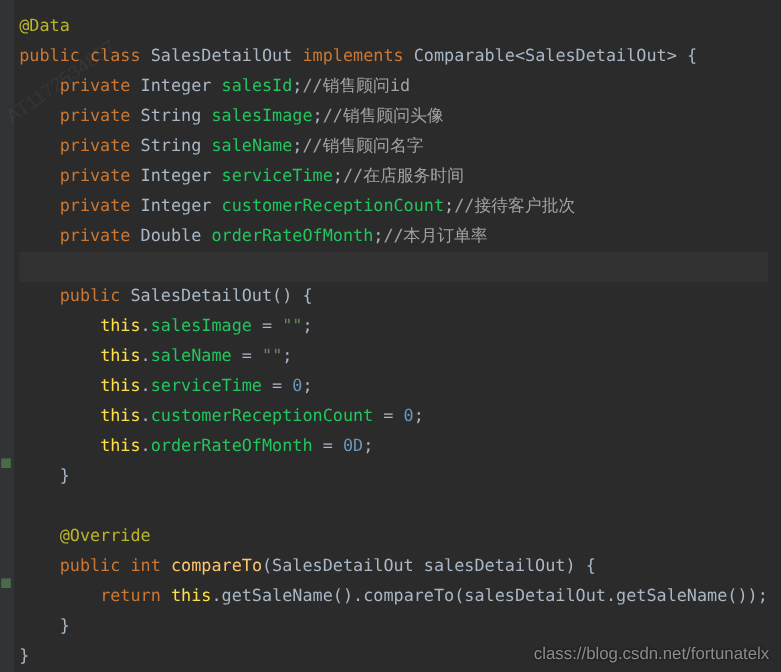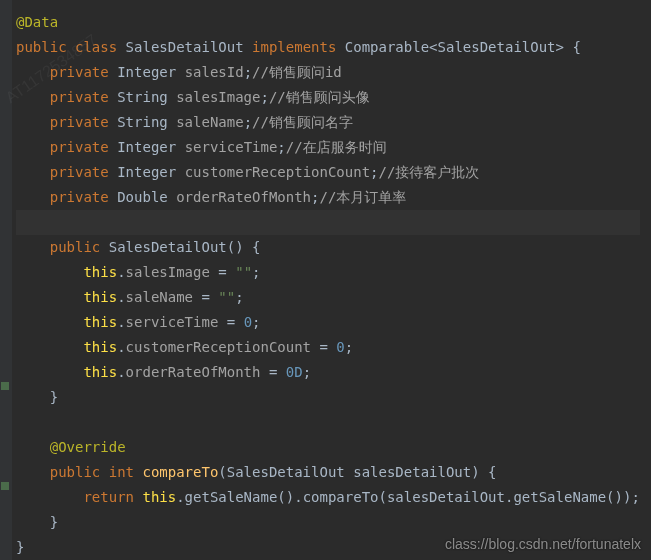--- a/index.html
+++ b/index.html
@@ -32,21 +32,21 @@
   .mark-change { background: #4a6b4a; }
   .code {
     padding: 10px 16px 0 4px;
     white-space: pre;
     line-height: 25px;
     flex: 1;
   }
   .tok-annot   { color: #bbb529; }
   .tok-keyword { color: #cc7832; }
   .tok-class   { color: #a9b7c6; }
-  .tok-field   { color: #a3a3a3; }
+  .tok-field   { color: #22c55e; }
   .tok-method  { color: #ffc66d; }
   .tok-string  { color: #6a8759; }
   .tok-number  { color: #6897bb; }
   .tok-comment { color: #a3a3a3; }
   .tok-punct   { color: #a9b7c6; }
   .tok-this    { color: #fde047; }
   .tok-param   { color: #a9b7c6; }
   .line { display: block; }
   .hl-line { background: #323232; display: block; width: 100%; }
   .watermark {

